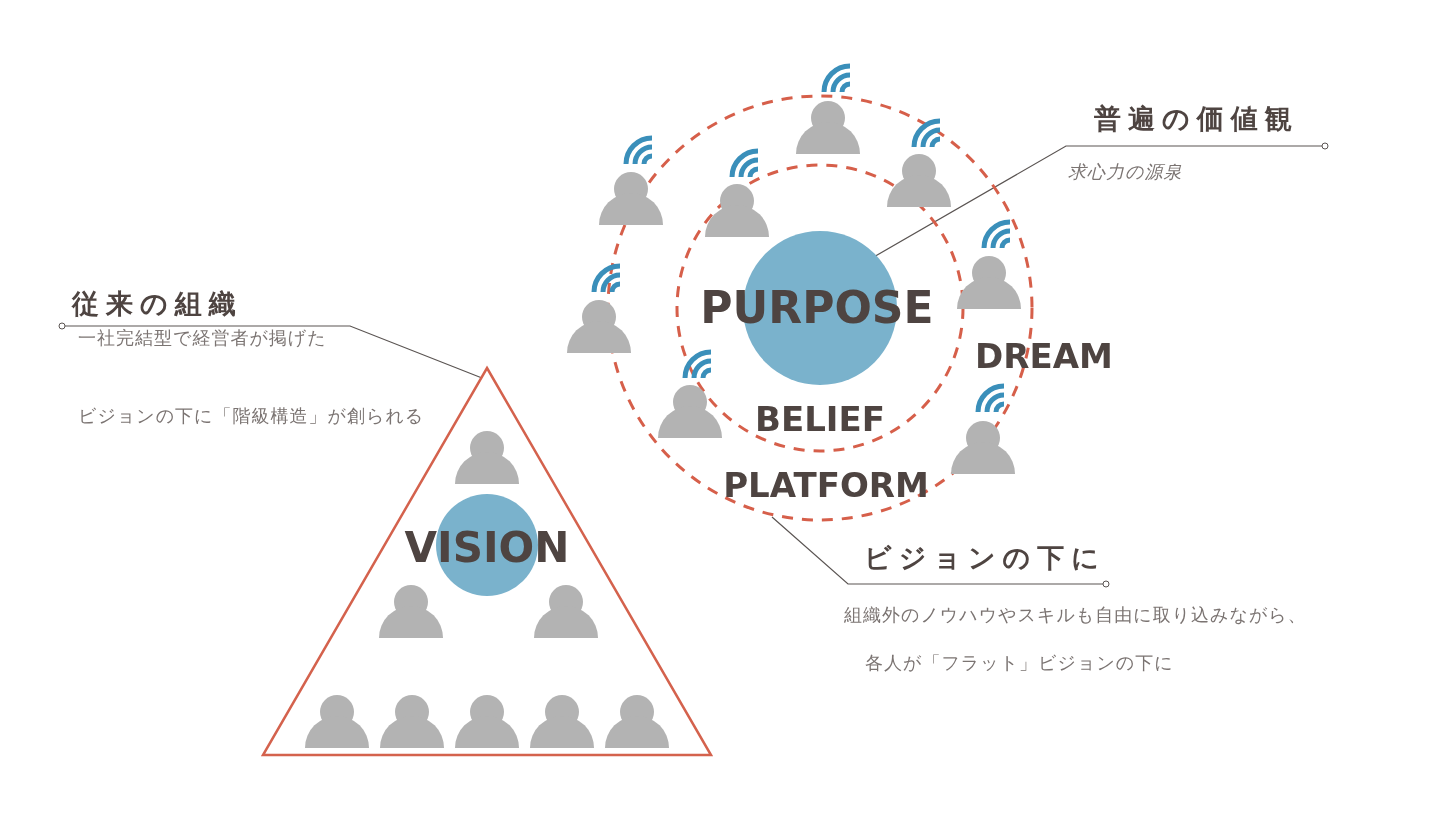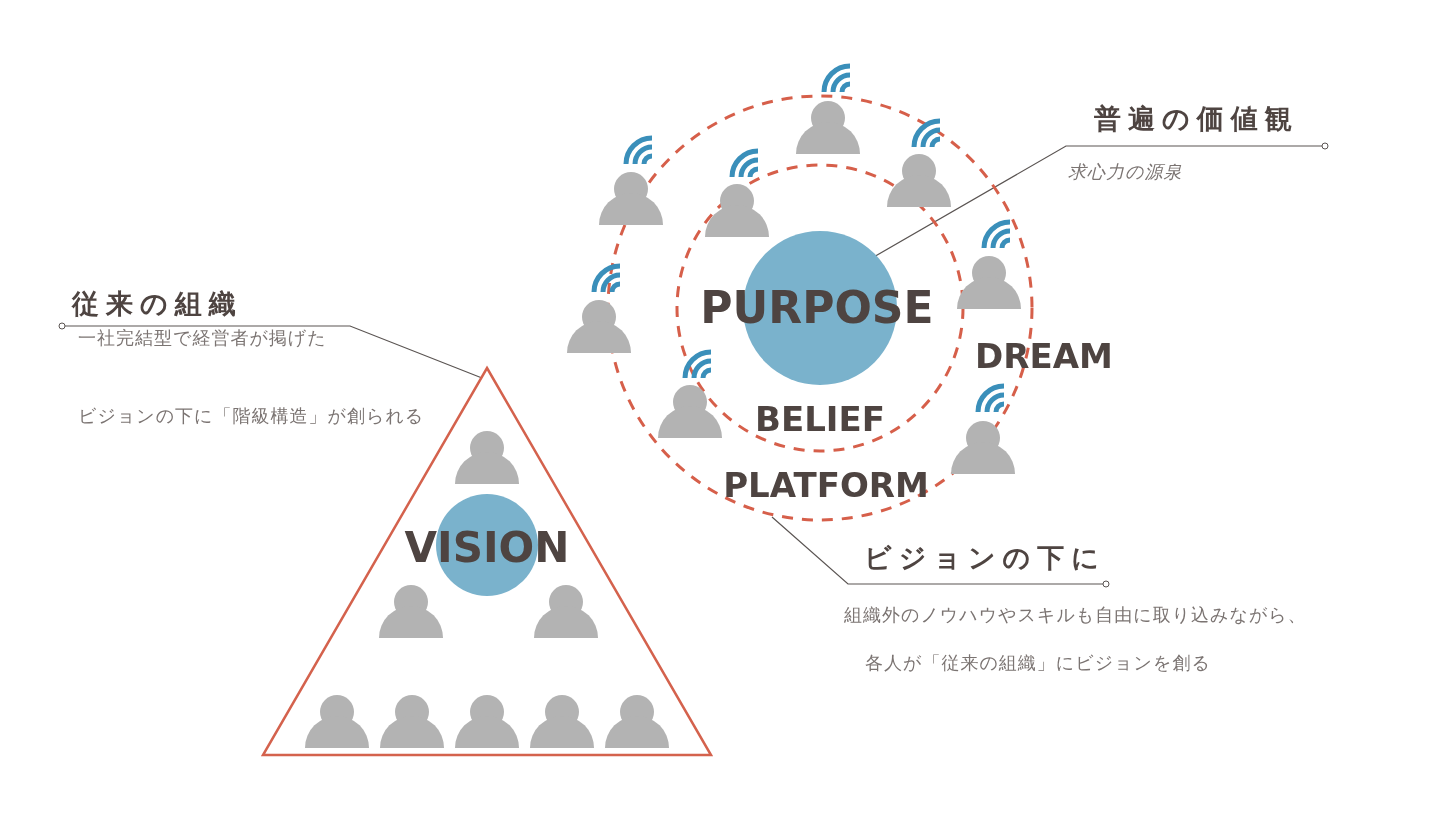--- a/index.html
+++ b/index.html
@@ -88,13 +88,13 @@
 
 <div class="label-title" style="left:72px; top:286px;">従来の組織</div>
 <div class="label-sub" style="left:78px; top:326px;">一社完結型で経営者が掲げた</div>
 <div class="label-sub" style="left:78px; top:404px;">ビジョンの下に「階級構造」が創られる</div>
 
 <div class="label-title" style="left:1094px; top:101px;">普遍の価値観</div>
 <div class="label-sub" style="left:1068px; top:160px;font-style:italic;">求心力の源泉</div>
 
 <div class="label-title" style="left:864px; top:540px;">ビジョンの下に</div>
 <div class="label-sub" style="left:844px; top:603px;">組織外のノウハウやスキルも自由に取り込みながら、</div>
-<div class="label-sub" style="left:865px; top:651px;">各人が「従来の組織」にビジョンを創る</div>
+<div class="label-sub" style="left:865px; top:651px;">各人が「フラット」ビジョンの下に</div>
 
 </body></html>

